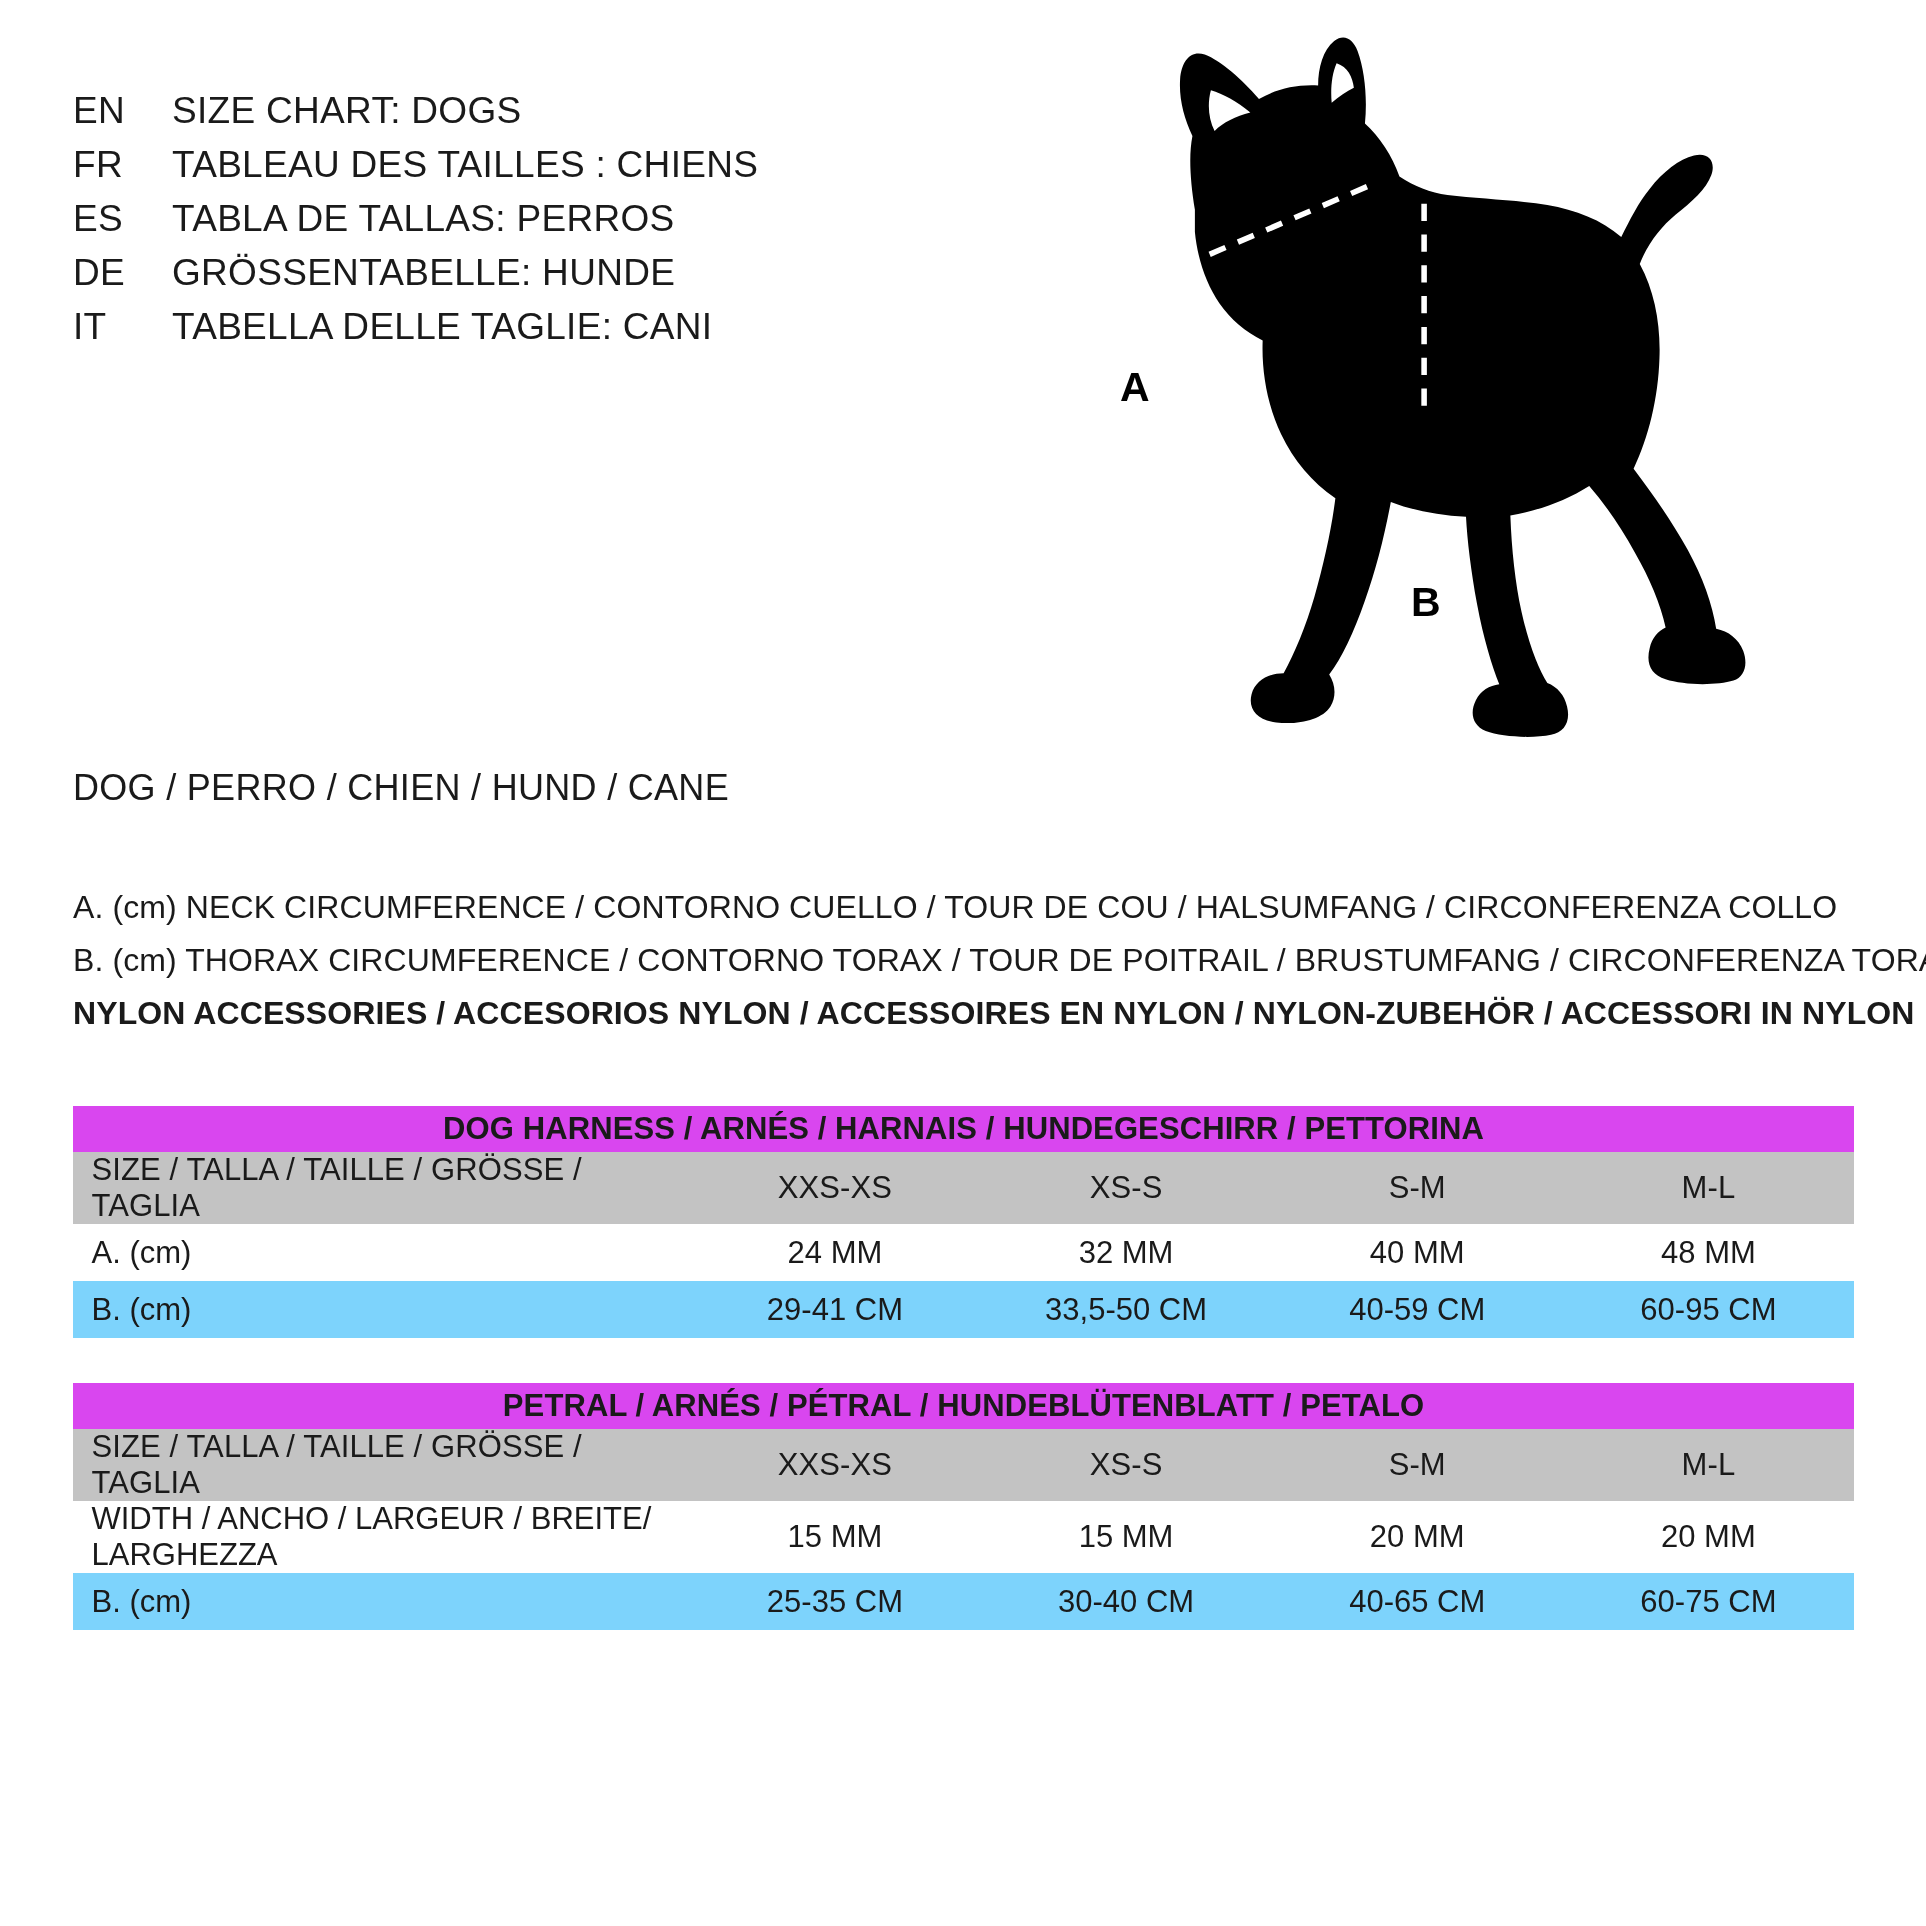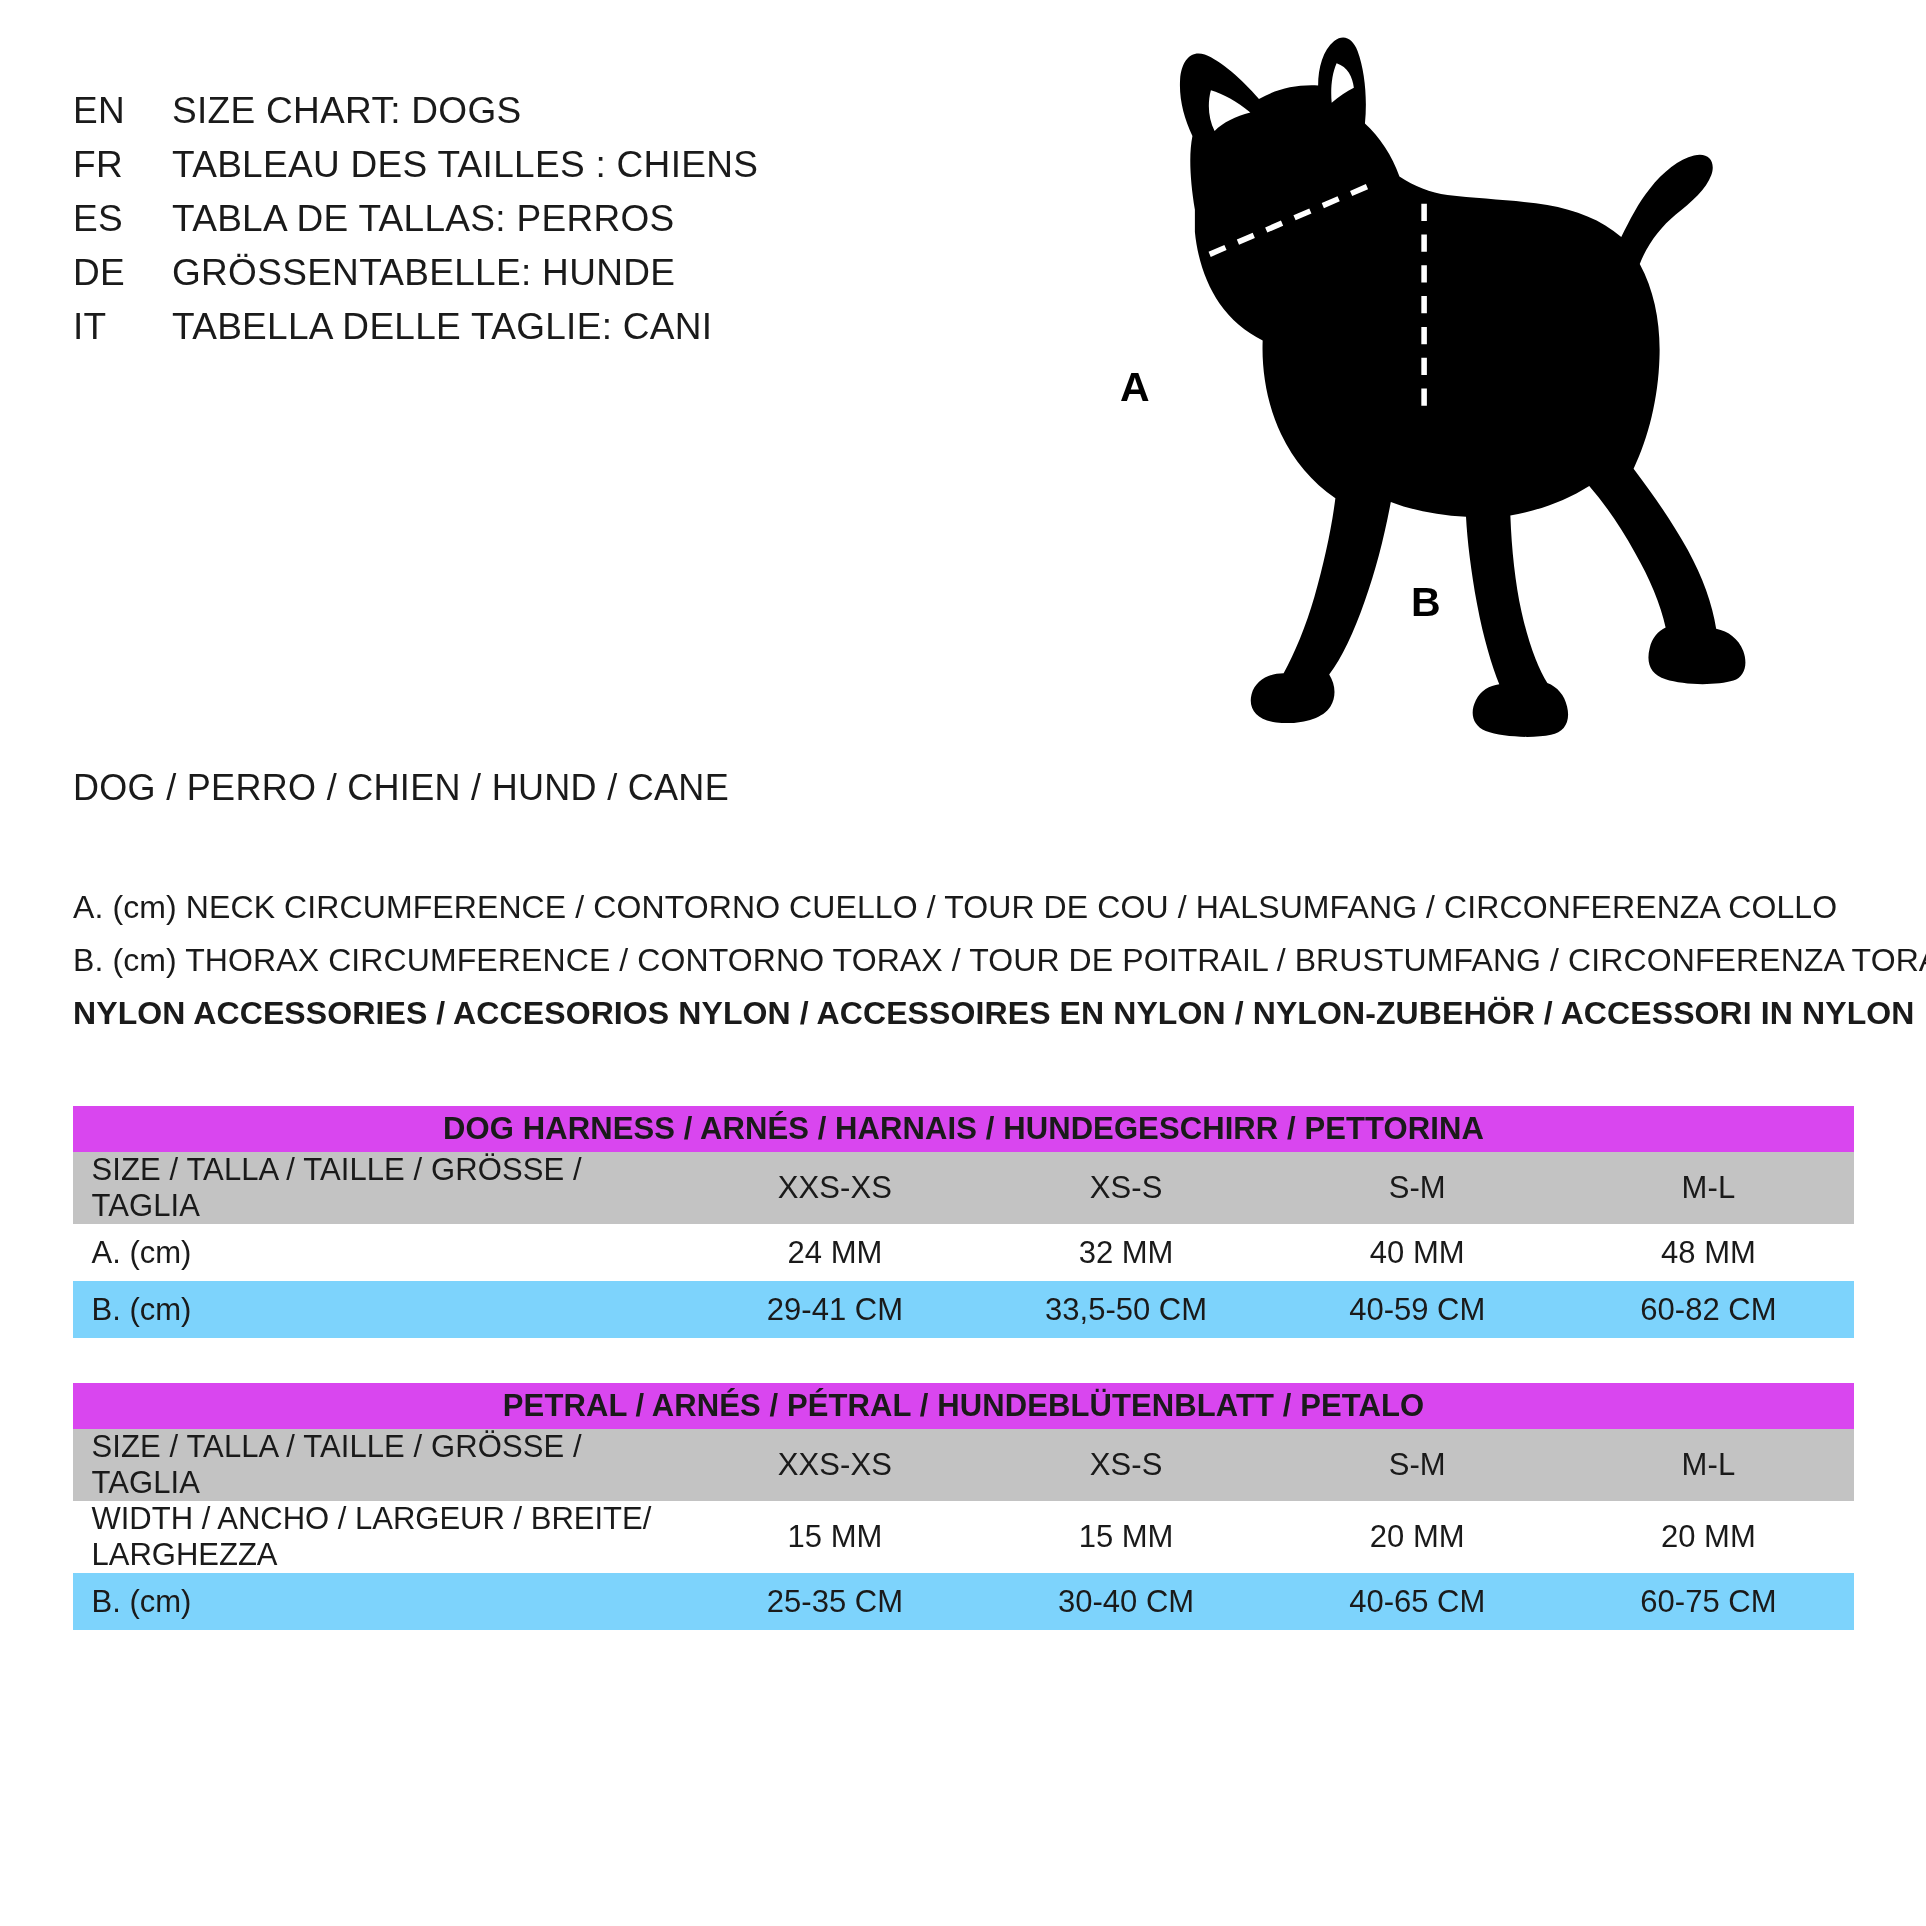--- a/index.html
+++ b/index.html
@@ -282,21 +282,21 @@
         <td class="val">24 MM</td>
         <td class="val">32 MM</td>
         <td class="val">40 MM</td>
         <td class="val">48 MM</td>
       </tr>
       <tr class="row-data alt">
         <td class="first-col">B. (cm)</td>
         <td class="val">29-41 CM</td>
         <td class="val">33,5-50 CM</td>
         <td class="val">40-59 CM</td>
-        <td class="val">60-82 CM</td>
+        <td class="val">60-95 CM</td>
       </tr>
     </tbody>
   </table>
 </div>
 
 <div class="table-wrap second">
   <table class="size-table">
     <colgroup>
       <col class="c-label">
         <col class="c-v">

